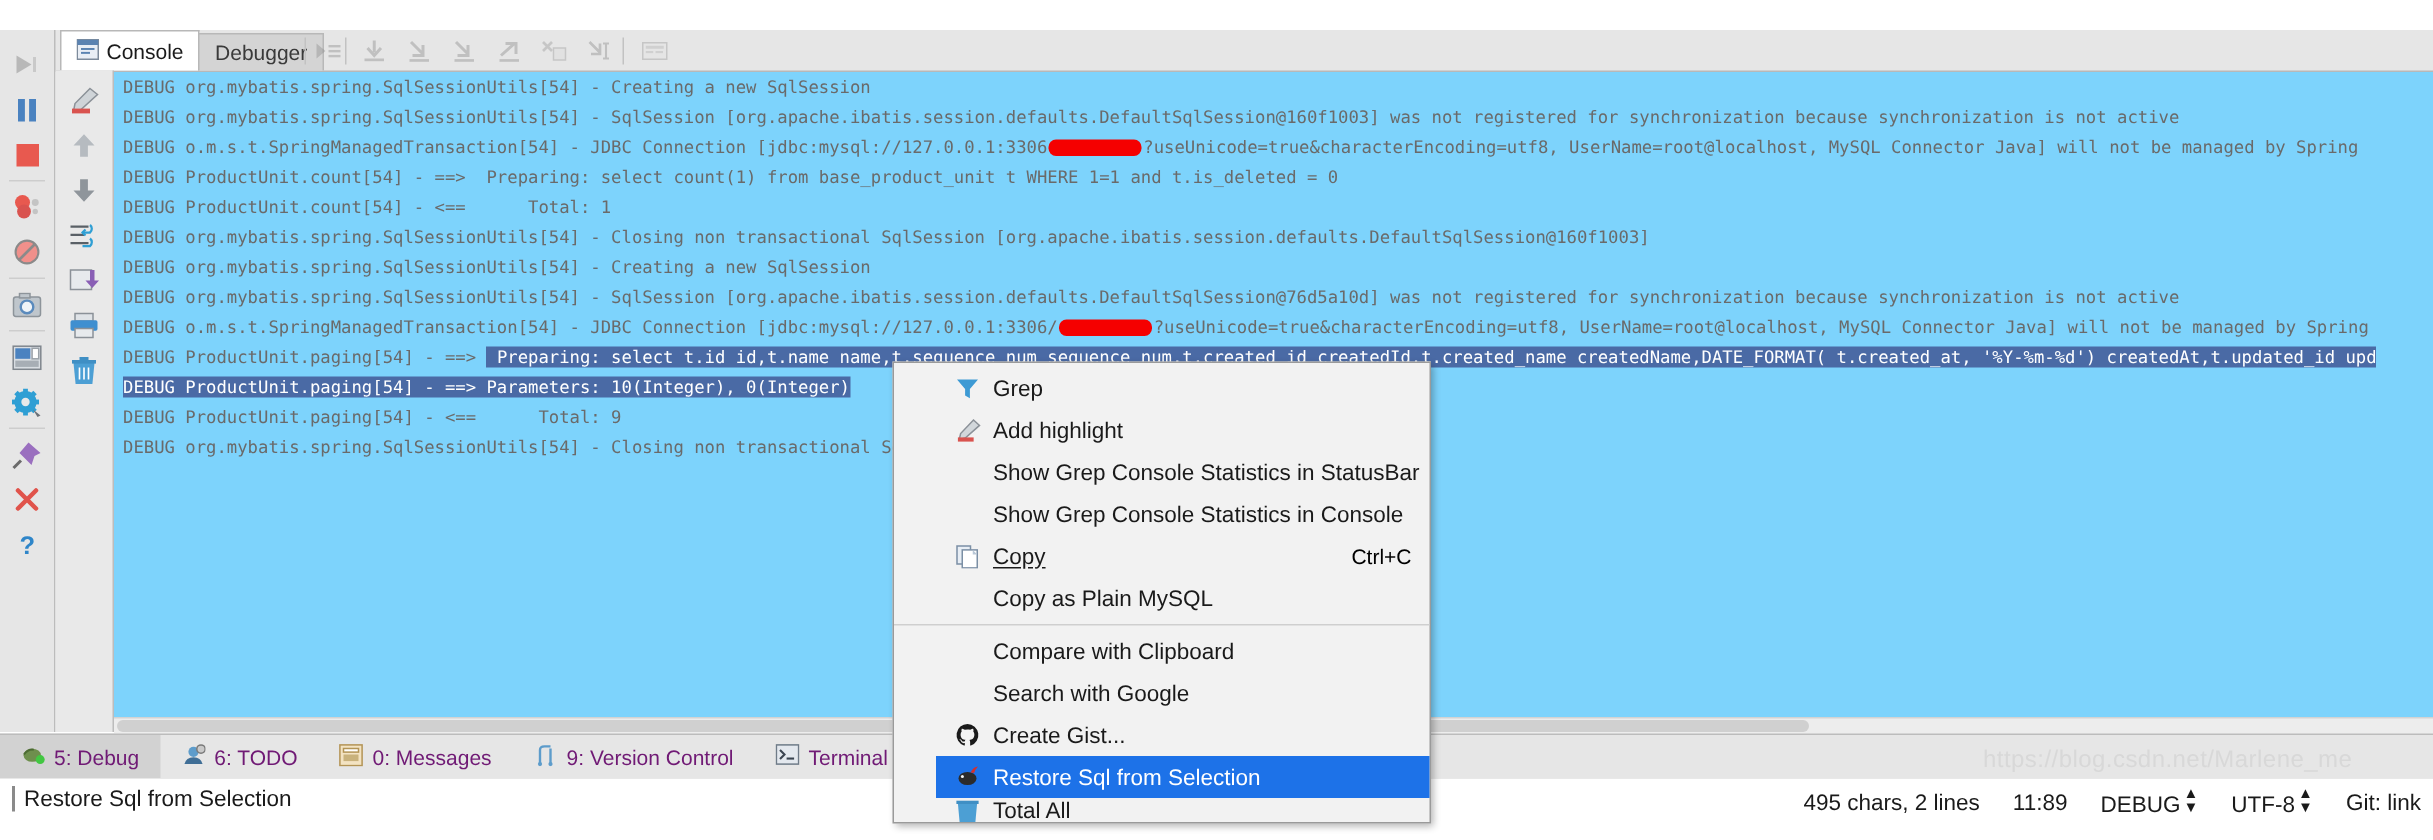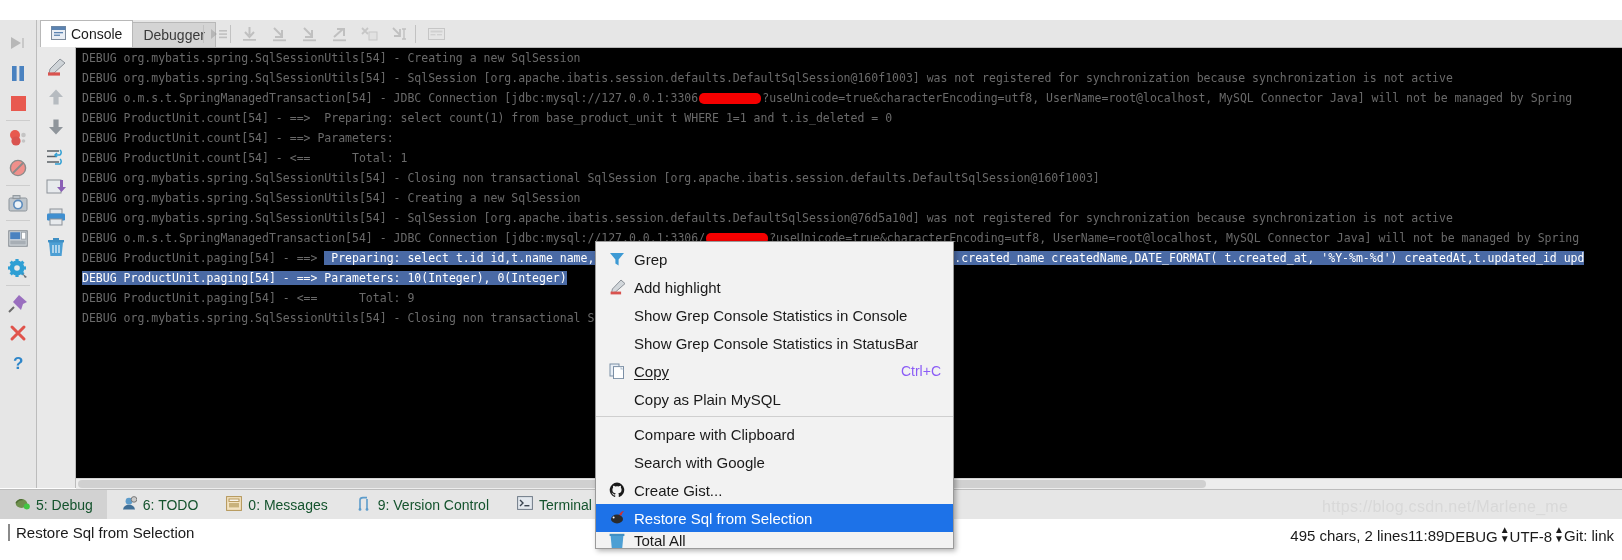--- a/index.html
+++ b/index.html
@@ -57,21 +57,21 @@
   }
   .rail-ico{
     width:36px;height:30px;display:flex;align-items:center;justify-content:center;
   }
   .rail-b .rail-ico{width:38px;}
   .rail-div{height:1px;background:#cdcdcd;margin:2px 6px;}
 
   
   .console{
     position:absolute;left:76px;top:48px;width:1546px;height:430px;
-    background:#000000;overflow:hidden;
+    background:#7dd3fc;overflow:hidden;
   }
   .cline{
     position:relative;height:20px;line-height:20px;white-space:pre;
     font-family:"DejaVu Sans Mono","Liberation Mono",monospace;
     font-size:11.5px;color:#6a6a6a;padding-left:6px;
   }
   .cline .sel{background:#4a6aa5;color:#ffffff;}
   .redact{
     display:inline-block;vertical-align:middle;
     width:62px;height:11px;background:#f50000;border-radius:5px;
@@ -87,53 +87,53 @@
 
   
   .ctxmenu{
     position:absolute;left:595px;top:241px;width:357px;
     background:#f2f2f2;border:1px solid #9a9a9a;
     box-shadow:2px 2px 5px rgba(0,0,0,.30);
     padding:3px 0 0 0;z-index:50;
   }
   .mitem{
     height:28px;display:flex;align-items:center;
-    padding:0 12px 0 10px;font-size:15px;color:#1a1a1a;white-space:nowrap;
+    padding:0 12px 0 10px;font-size:15px;color:#1a1a1a;white-space:nowrap;margin-left:28px;
   }
   .mitem .mi-ico{width:22px;display:flex;align-items:center;justify-content:center;flex:0 0 22px;}
   .mitem .mi-label{margin-left:6px;}
-  .mitem .mi-acc{margin-left:auto;color:#8b5cf6;font-size:14px;padding-left:20px;}
+  .mitem .mi-acc{margin-left:auto;color:#000000;font-size:14px;padding-left:20px;}
   .mitem.sel{background:#1d72e8;color:#ffffff;}
   .mitem.cut{height:16px;overflow:hidden;align-items:flex-start;}
   .msep{height:1px;background:#cfcfcf;margin:3px 0;}
   .und{text-decoration:underline;text-underline-offset:2px;}
 
   
   .btmtabs{
     position:absolute;left:0;top:489px;width:1622px;height:29px;
     background:#e6e6e6;border-top:1px solid #bcbcbc;border-bottom:1px solid #bcbcbc;
     display:flex;align-items:center;
   }
   .btab{
     height:29px;display:flex;align-items:center;gap:6px;
-    padding:0 14px;font-size:14px;color:#14532d;white-space:nowrap;
+    padding:0 14px;font-size:14px;color:#701a75;white-space:nowrap;
   }
   .btab.active{background:#d2d2d2;}
 
   
   .statusbar{
     position:absolute;left:0;top:519px;width:1622px;height:41px;background:#ffffff;
   }
   .sb-left{
     position:absolute;left:8px;top:5px;font-size:15px;color:#1a1a1a;
     display:flex;align-items:center;gap:6px;
   }
   .sb-bar{width:2px;height:17px;background:#8a8a8a;}
   .sb-right{
-    position:absolute;right:8px;top:6px;display:flex;align-items:center;
+    position:absolute;right:8px;top:6px;display:flex;align-items:center;gap:22px;
     font-size:15px;color:#1a1a1a;white-space:nowrap;
   }
   .caret-ud{display:inline-block;font-size:10px;line-height:9px;margin-left:2px;}
   .watermark{
     position:absolute;left:1322px;top:498px;font-size:16px;color:#d8d8d8;
     font-family:"Liberation Sans",sans-serif;letter-spacing:.3px;pointer-events:none;
   }
 </style>
 </head>
 <body>
@@ -364,21 +364,20 @@
           </g>
         </svg>
     </div>
   </div>
 
   <div class="console">
     <div class="cline"><span>DEBUG org.mybatis.spring.SqlSessionUtils[54] - Creating a new SqlSession</span></div>
     <div class="cline"><span>DEBUG org.mybatis.spring.SqlSessionUtils[54] - SqlSession [org.apache.ibatis.session.defaults.DefaultSqlSession@160f1003] was not registered for synchronization because synchronization is not active</span></div>
     <div class="cline"><span>DEBUG o.m.s.t.SpringManagedTransaction[54] - JDBC Connection [jdbc:mysql://127.0.0.1:3306</span><span class="redact"></span><span>?useUnicode=true&amp;characterEncoding=utf8, UserName=root@localhost, MySQL Connector Java] will not be managed by Spring</span></div>
     <div class="cline"><span>DEBUG ProductUnit.count[54] - ==&gt;  Preparing: select count(1) from base_product_unit t WHERE 1=1 and t.is_deleted = 0</span></div>
-    <div class="cline"><span>DEBUG ProductUnit.count[54] - ==&gt; Parameters:</span></div>
     <div class="cline"><span>DEBUG ProductUnit.count[54] - &lt;==      Total: 1</span></div>
     <div class="cline"><span>DEBUG org.mybatis.spring.SqlSessionUtils[54] - Closing non transactional SqlSession [org.apache.ibatis.session.defaults.DefaultSqlSession@160f1003]</span></div>
     <div class="cline"><span>DEBUG org.mybatis.spring.SqlSessionUtils[54] - Creating a new SqlSession</span></div>
     <div class="cline"><span>DEBUG org.mybatis.spring.SqlSessionUtils[54] - SqlSession [org.apache.ibatis.session.defaults.DefaultSqlSession@76d5a10d] was not registered for synchronization because synchronization is not active</span></div>
     <div class="cline"><span>DEBUG o.m.s.t.SpringManagedTransaction[54] - JDBC Connection [jdbc:mysql://127.0.0.1:3306/</span><span class="redact"></span><span>?useUnicode=true&amp;characterEncoding=utf8, UserName=root@localhost, MySQL Connector Java] will not be managed by Spring</span></div>
     <div class="cline"><span>DEBUG ProductUnit.paging[54] - ==&gt; </span><span class="sel"> Preparing: select t.id id,t.name name,t.sequence_num sequence_num,t.created_id createdId,t.created_name createdName,DATE_FORMAT( t.created_at, '%Y-%m-%d') createdAt,t.updated_id upd</span></div>
     <div class="cline"><span class="sel">DEBUG ProductUnit.paging[54] - ==&gt; Parameters: 10(Integer), 0(Integer)</span></div>
     <div class="cline"><span>DEBUG ProductUnit.paging[54] - &lt;==      Total: 9</span></div>
     <div class="cline"><span>DEBUG org.mybatis.spring.SqlSessionUtils[54] - Closing non transactional SqlSession [org.</span></div>
   </div>
@@ -403,26 +402,26 @@
         <svg width="17" height="16" viewBox="0 0 17 16">
             <path d="M12 1 L16 4.6 L6.5 13 L2.5 14 L3.4 10 Z" fill="#d2d7db" stroke="#8b9198"></path>
             <rect x="1.6" y="12.6" width="10.5" height="2.8" fill="#d9534f"></rect>
           </svg>
       </span>
       <span class="mi-label">Add highlight</span>
     </div>
 
     <div class="mitem">
       <span class="mi-ico"></span>
+      <span class="mi-label">Show Grep Console Statistics in StatusBar</span>
+    </div>
+
+    <div class="mitem">
+      <span class="mi-ico"></span>
       <span class="mi-label">Show Grep Console Statistics in Console</span>
-    </div>
-
-    <div class="mitem">
-      <span class="mi-ico"></span>
-      <span class="mi-label">Show Grep Console Statistics in StatusBar</span>
     </div>
 
     <div class="mitem">
       <span class="mi-ico">
         <svg width="16" height="16" viewBox="0 0 16 16">
             <rect x="1" y="1" width="9" height="12" fill="#e8eef5" stroke="#7b8fa5"></rect>
             <rect x="4.5" y="3.6" width="10" height="12" fill="#ffffff" stroke="#7b8fa5"></rect>
             <path d="M11.5 3.6 L14.5 6.6 L11.5 6.6 Z" fill="#b9c7d6"></path>
           </svg>
       </span>

